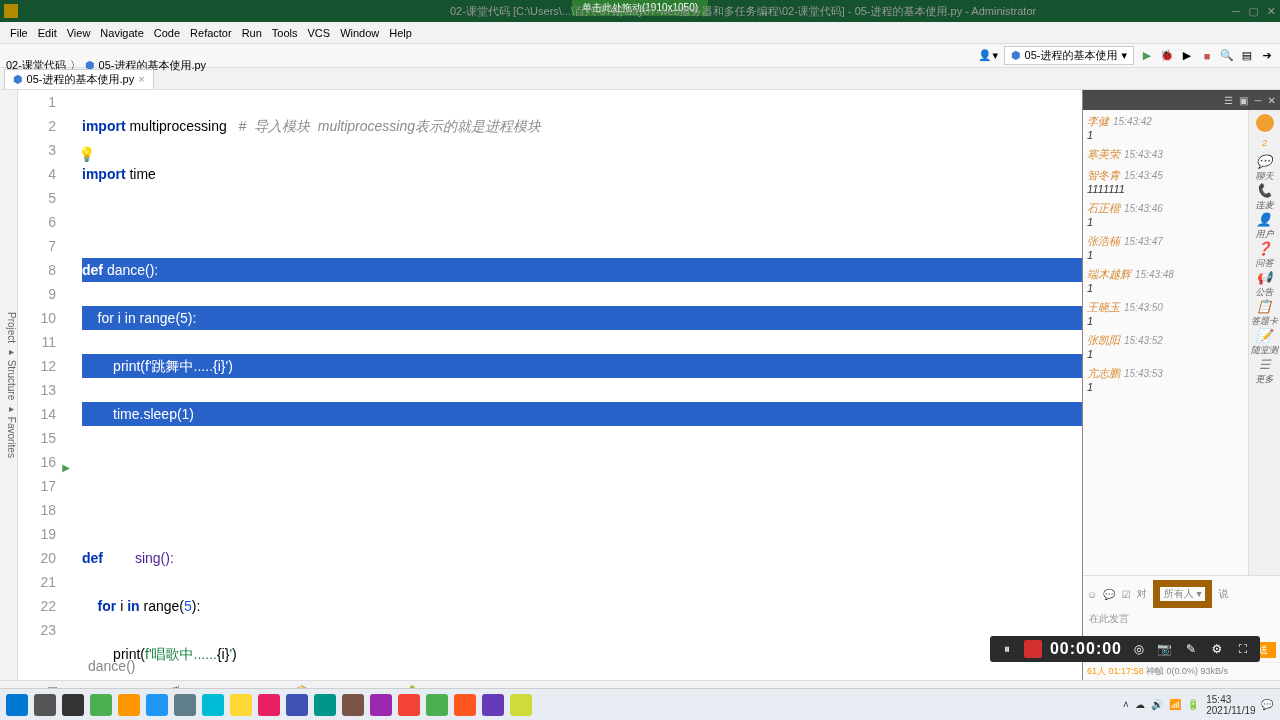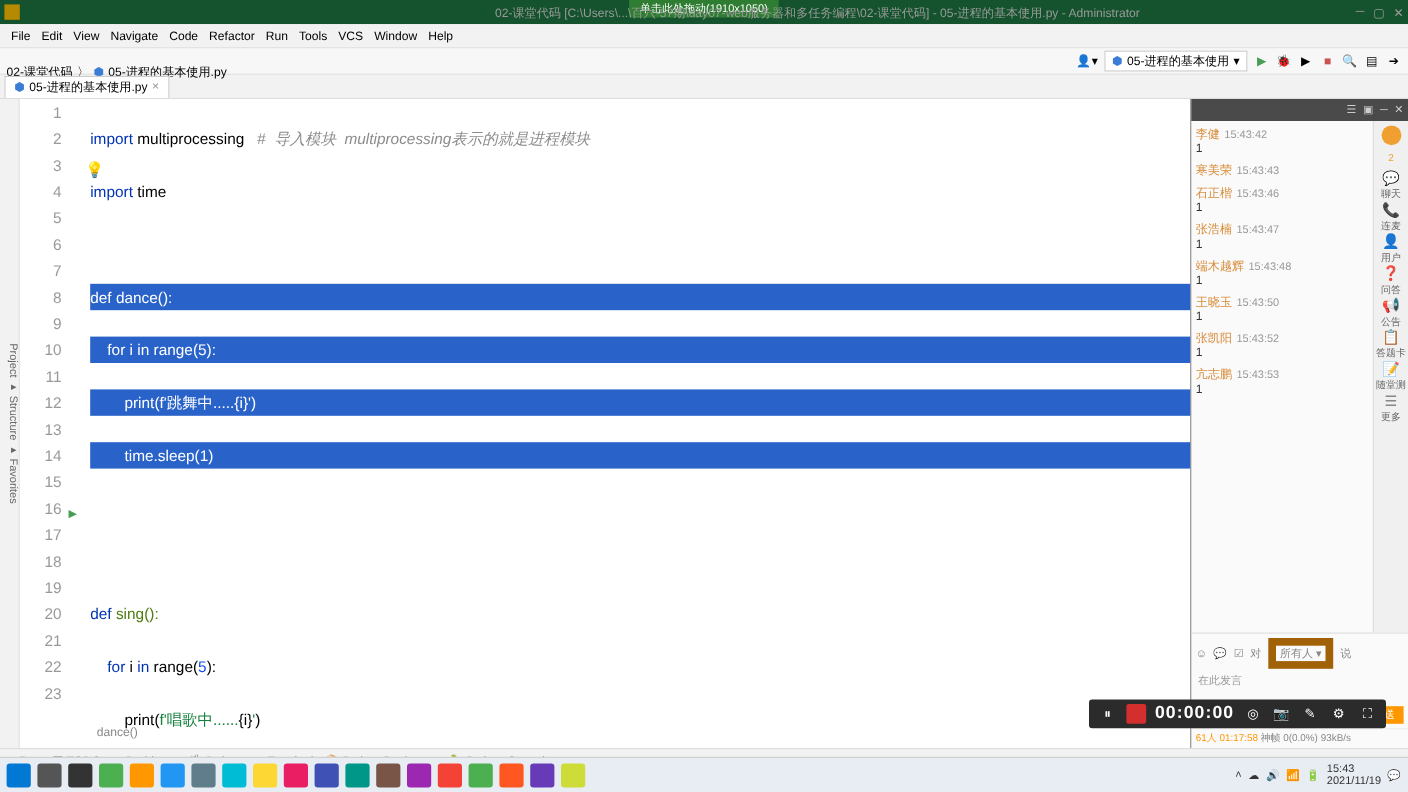--- a/index.html
+++ b/index.html
@@ -22,30 +22,30 @@
 .main { display:flex; height:calc(100% - 22px - 22px - 24px - 22px - 22px - 18px); }
 .left-gutter-strip { width:18px; background:#f2f2f2; border-right:1px solid #ddd; writing-mode:vertical-rl; font-size:10px; color:#666; text-align:center; }
 .editor { flex:1; display:flex; font-family:"JetBrains Mono",Consolas,monospace; font-size:14px; line-height:24px; position:relative; }
 .gutter { width:48px; text-align:right; padding-right:10px; color:#999; background:#fff; user-select:none; }
 .gutter div { height:24px; position:relative; }
 .gutter .run-tri { position:absolute; right:-14px; top:6px; color:#499c54; font-size:10px; }
 .code { flex:1; padding-left:16px; white-space:pre; color:#000; }
 .code .line { height:24px; display:block; }
 .code .sel { background:#2962c9; color:#fff; }
 .code .sel .kw, .code .sel .str, .code .sel .fn, .code .sel .cm, .code .sel .num { color:#fff; }
-.kw { color:#0033b3; font-weight:normal; }
-.fn { color:#4d7c0f; }
+.kw { color:#0033b3; font-weight:bold; }
+.fn { color:#4c1d95;margin-left:28px; }
 .str { color:#15803d; }
 .cm { color:#8c8c8c; font-style:italic; }
 .num { color:#1750eb; }
 .bulb { position:absolute; left:60px; top:52px; color:#f0a500; }
 .chat-panel { width:198px; background:#fafafa; border-left:1px solid #888; display:flex; flex-direction:column; font-size:11px; }
 .chat-header { height:20px; background:#4a4a4a; display:flex; justify-content:flex-end; align-items:center; padding:0 4px; gap:6px; }
 .chat-header span { color:#ccc; cursor:pointer; font-size:10px; }
-.chat-body { flex:1; display:flex; overflow:hidden; }
+.chat-body { flex:1; display:flex; overflow:hidden;font-style:italic; }
 .chat-msgs { flex:1; overflow-y:auto; padding:4px; }
 .chat-msg { margin-bottom:6px; }
 .chat-msg .who { color:#d88c3a; font-size:11px; }
 .chat-msg .time { color:#999; margin-left:4px; font-size:10px; }
 .chat-msg .txt { color:#333; font-size:11px; }
 .chat-side { width:32px; background:#f0f0f0; border-left:1px solid #ddd; display:flex; flex-direction:column; align-items:center; padding-top:4px; gap:6px; font-size:9px; color:#666; }
 .chat-side .avatar { width:18px; height:18px; border-radius:50%; background:#f0a030; }
 .chat-side .it { display:flex; flex-direction:column; align-items:center; gap:1px; cursor:pointer; }
 .chat-side .ic { font-size:13px; color:#888; }
 .chat-input-area { border-top:1px solid #ddd; padding:4px; }
@@ -59,21 +59,21 @@
 .bottombar .btn { display:flex; align-items:center; gap:3px; cursor:pointer; }
 .statusbar { height:18px; background:#f7f7f7; border-top:1px solid #ddd; display:flex; align-items:center; padding:0 6px; font-size:10px; color:#555; }
 .statusbar .right { margin-left:auto; display:flex; gap:8px; align-items:center; }
 .rec-overlay { position:absolute; right:20px; bottom:58px; background:#2b2b2b; color:#fff; display:flex; align-items:center; padding:4px 8px; gap:8px; border-radius:3px; font-family:monospace; }
 .rec-overlay .pause,.rec-overlay .rec,.rec-overlay .ico { width:18px; height:18px; display:flex; align-items:center; justify-content:center; cursor:pointer; }
 .rec-overlay .rec { background:#d32f2f; border-radius:2px; }
 .rec-overlay .time { font-size:16px; font-weight:bold; letter-spacing:1px; }
 .taskbar { position:absolute; bottom:0; left:0; right:0; height:32px; background:#e8edf3; border-top:1px solid #ccc; display:flex; align-items:center; padding:0 6px; gap:6px; }
 .taskbar .tb { width:22px; height:22px; border-radius:3px; }
 .taskbar .tray { margin-left:auto; display:flex; gap:6px; align-items:center; font-size:10px; color:#333; }
-.breadcrumb-bottom { position:absolute; left:70px; color:#888; font-size:11px; }
+.breadcrumb-bottom { position:absolute; left:70px; color:#888; font-size:14px; }
 </style>
 </head>
 <body>
 
 <div class="titlebar">
   <div class="icon"></div>
   <div class="green-tag">单击此处拖动(1910x1050)</div>
   <div class="title-text">02-课堂代码 [C:\Users\...\百六-57期\day07-web服务器和多任务编程\02-课堂代码] - 05-进程的基本使用.py - Administrator</div>
   <div class="right">
     <span>─</span>
@@ -190,20 +190,21 @@
     <div class="chat-header">
       <span>☰</span>
       <span>▣</span>
       <span>─</span>
       <span>✕</span>
     </div>
     <div class="chat-body">
       <div class="chat-msgs" id="chat-msgs">
           <div class="chat-msg"><span class="who">李健</span><span class="time">15:43:42</span><div class="txt">1</div></div>
           <div class="chat-msg"><span class="who">寒美荣</span><span class="time">15:43:43</span><div class="txt"></div></div>
+          <div class="chat-msg"><span class="who">智冬青</span><span class="time">15:43:45</span><div class="txt">1111111</div></div>
           <div class="chat-msg"><span class="who">石正楷</span><span class="time">15:43:46</span><div class="txt">1</div></div>
           <div class="chat-msg"><span class="who">张浩楠</span><span class="time">15:43:47</span><div class="txt">1</div></div>
           <div class="chat-msg"><span class="who">端木越辉</span><span class="time">15:43:48</span><div class="txt">1</div></div>
           <div class="chat-msg"><span class="who">王晓玉</span><span class="time">15:43:50</span><div class="txt">1</div></div>
           <div class="chat-msg"><span class="who">张凯阳</span><span class="time">15:43:52</span><div class="txt">1</div></div>
           <div class="chat-msg"><span class="who">亢志鹏</span><span class="time">15:43:53</span><div class="txt">1</div></div>
         </div>
       <div class="chat-side">
         <div class="avatar"></div>
         <span style="color:#f0a030;font-size:9px">2</span>

